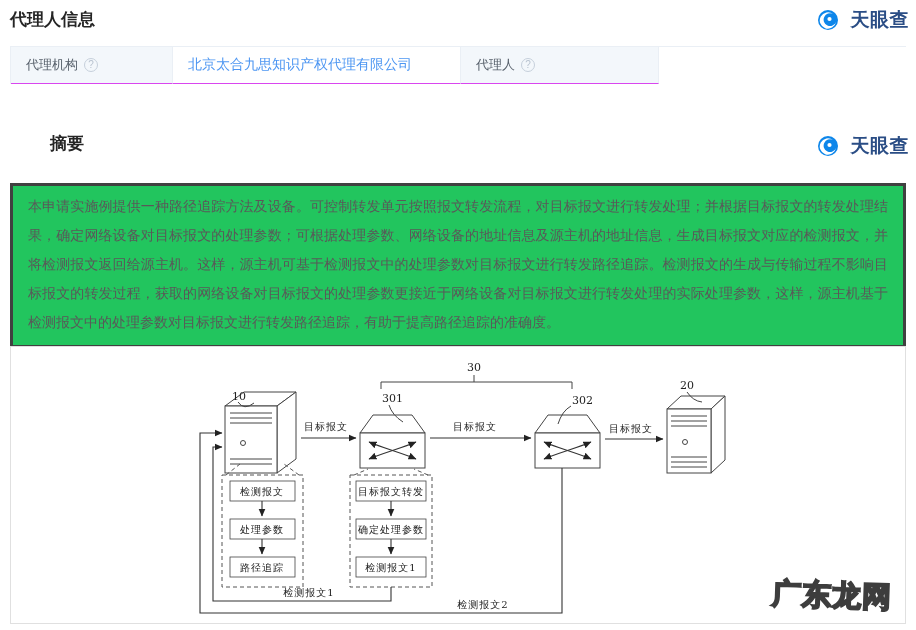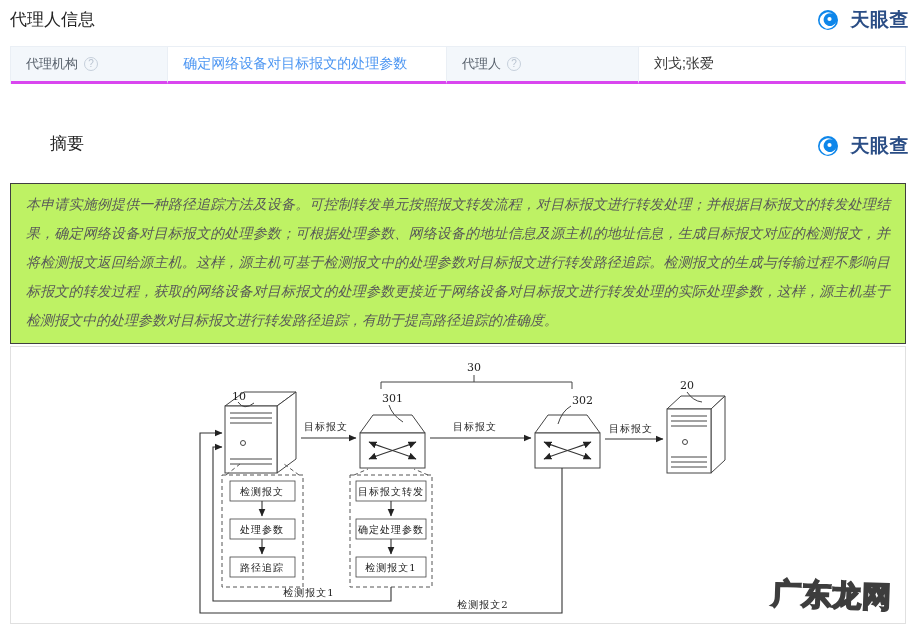--- a/index.html
+++ b/index.html
@@ -1,43 +1,43 @@
 <!DOCTYPE html>
 <html><head>
 <meta charset="utf-8">
 <style>
   * { margin:0; padding:0; box-sizing:border-box; }
   html,body { background:#fff; }
   body { width:916px; height:630px; position:relative; overflow:hidden;
          font-family:"Liberation Sans","DejaVu Sans",sans-serif; }
 
-  .section-title { position:absolute; left:10px; font-size:17px; font-weight:normal; color:#252525;text-align:right; }
+  .section-title { position:absolute; left:10px; font-size:17px; font-weight:bold; color:#252525;text-align:right; }
   #title-agent { top:8px; }
   #title-abstract { top:132px;margin-left:40px; }
 
   .brand { position:absolute; right:7px; display:flex; align-items:center; gap:12px; cursor:pointer; }
   #brand-1 { top:7px; }
   #brand-2 { top:133px; }
   .brand-text { font-size:19px; font-weight:bold; color:#2a4d85; letter-spacing:0.5px;
                 font-family:"DejaVu Sans","Liberation Sans",sans-serif; }
 
   .info-table { position:absolute; left:10px; top:46px; width:896px; display:flex;
                 border-top:1px solid #eaeff5; border-left:1px solid #eaeff5; }
   .cell { height:37px; display:flex; align-items:center; padding:0 15px;
-          border-right:1px solid #eaeff5; border-bottom:3px solid #d946ef; background:#fff; }
+          border-right:1px solid #eaeff5; border-bottom:1px solid #d946ef; background:#fff; }
   .cell.lab { background:#f3f7fb; color:#57606b; font-size:13px; }
   .cell.val { color:#333; font-size:14px; }
   .w-lab1 { width:162px; } .w-val1 { width:288px; } .w-lab2 { width:198px; } .w-val2 { width:276px; }
   a.link { color:#4d96f2; text-decoration:none; cursor:pointer; }
   .help { display:inline-flex; width:14px; height:14px; border:1px solid #c6d0db; border-radius:50%;
           color:#b8c3d0; font-size:10px; line-height:1; align-items:center; justify-content:center;
           margin-left:6px; cursor:pointer; flex:none; }
 
   .abstract-box { position:absolute; left:10px; top:183px; width:896px;
-                  border:1px solid #404040; padding:6px 15px 8px 15px; background:#bef264;font-style:italic; }
+                  border:3px solid #404040; padding:6px 15px 8px 15px; background:#22c55e; }
   .abstract-box p { font-size:14px; color:#595959; line-height:29px; text-align:justify; }
 
   .figure-box { position:absolute; left:10px; top:346px; width:896px; height:278px;
                 border:1px solid #e0e0e0; background:#fff; }
 
   .watermark { position:absolute; left:772px; top:576px; font-size:29px; font-weight:bold;
                font-family:"DejaVu Sans",sans-serif; color:#ffffff;
                -webkit-text-stroke:2px #3d3d3d; transform:rotate(2deg); letter-spacing:1px; z-index:5; }
 
   
@@ -63,28 +63,25 @@
   </svg>
   <span class="brand-text">天眼查</span>
 </div>
 
 <div class="info-table">
   <div class="cell lab w-lab1">
     <span>代理机构</span>
     <span class="help">?</span>
   </div>
   <div class="cell val w-val1">
-    <a class="link">确定网络设备对目标报文的处理参数</a>
+    <a class="link">北京太合九思知识产权代理有限公司</a>
   </div>
   <div class="cell lab w-lab2">
     <span>代理人</span>
     <span class="help">?</span>
-  </div>
-  <div class="cell val w-val2">
-    <span>刘戈;张爱</span>
   </div>
 </div>
 
 <h2 class="section-title" id="title-abstract">摘要</h2>
 
 <div class="brand" id="brand-2">
   <svg width="22" height="22" viewBox="-11 -11 22 22">
     <circle cx="0" cy="0" r="10" fill="#0d86ea"></circle>
     <path d="M5,-6 A8.2,8.2 0 1,0 8,2 A6.4,6.4 0 1,1 5,-6 Z" fill="#fff"></path>
     <circle cx="1.5" cy="-1" r="2.1" fill="#fff"></circle>

